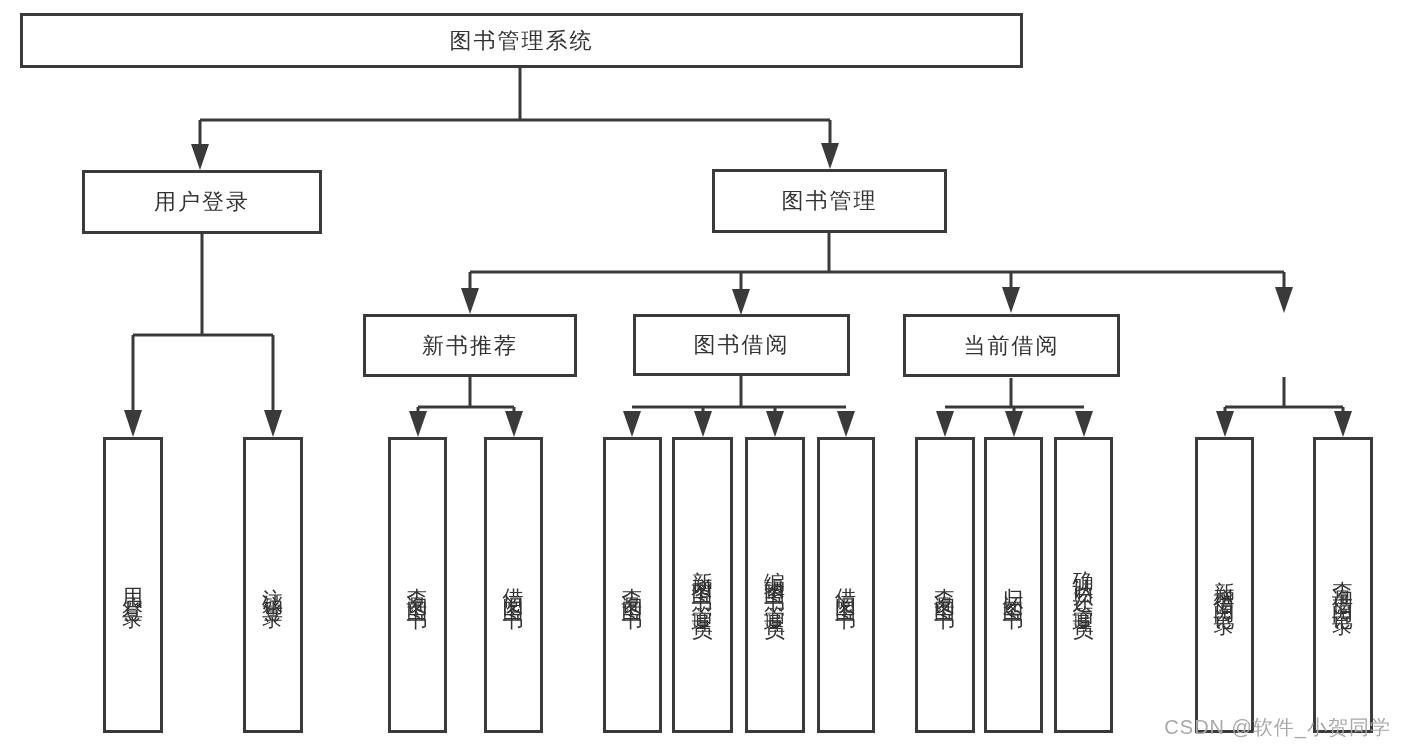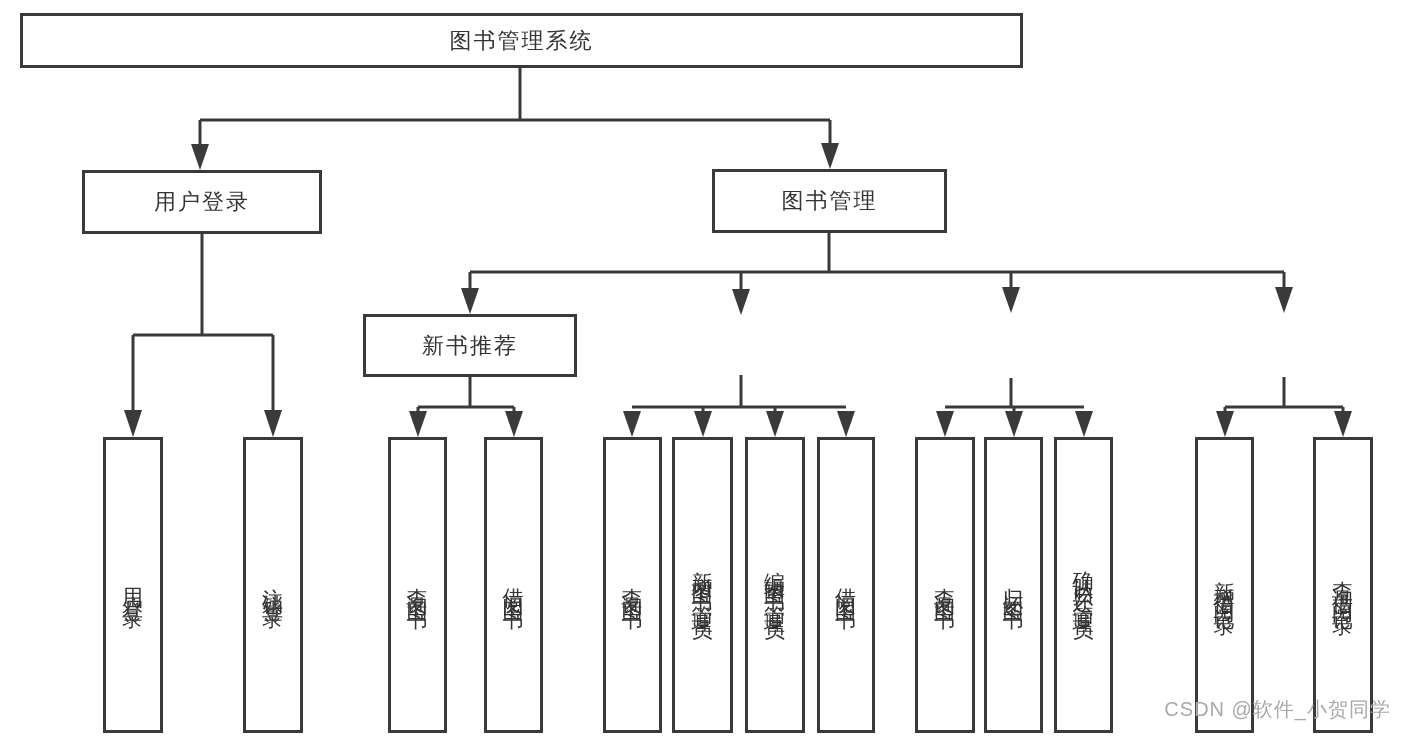--- a/index.html
+++ b/index.html
@@ -44,21 +44,21 @@
   .leaf .vtext {
     writing-mode: vertical-rl;
     text-orientation: mixed;
     letter-spacing: 7px;
     line-height: 1;
     white-space: nowrap;
   }
   .watermark {
     position: absolute;
     right: 14px;
-    bottom: 24px;
+    bottom: 6px;
     font-size: 20px;
     color: #a9a9a9;
     letter-spacing: 1px;
     z-index: 5;
   }
 </style>
 </head>
 <body>
 
 <div id="canvas">
@@ -113,20 +113,26 @@
   <div class="node" style="left:82px; top:170px; width:240px; height:64px;">
     <span>用户登录</span>
   </div>
   <div class="node" style="left:712px; top:169px; width:235px; height:64px;">
     <span>图书管理</span>
   </div>
 
   <div class="node" style="left:363px; top:314px; width:214px; height:63px;text-align:right;">
     <span>新书推荐</span>
   </div>
+  <div class="node" style="left:633px; top:314px; width:217px; height:62px;">
+    <span>图书借阅</span>
+  </div>
+  <div class="node" style="left:903px; top:314px; width:217px; height:63px;">
+    <span>当前借阅</span>
+  </div>
 
   <div class="node leaf" style="left:103px; top:437px; width:60px; height:296px;">
     <span class="vtext">用户登录</span>
   </div>
   <div class="node leaf" style="left:243px; top:437px; width:60px; height:296px;">
     <span class="vtext">注销登录</span>
   </div>
 
   <div class="node leaf" style="left:388px; top:437px; width:59px; height:296px;">
     <span class="vtext">查询图书</span>

